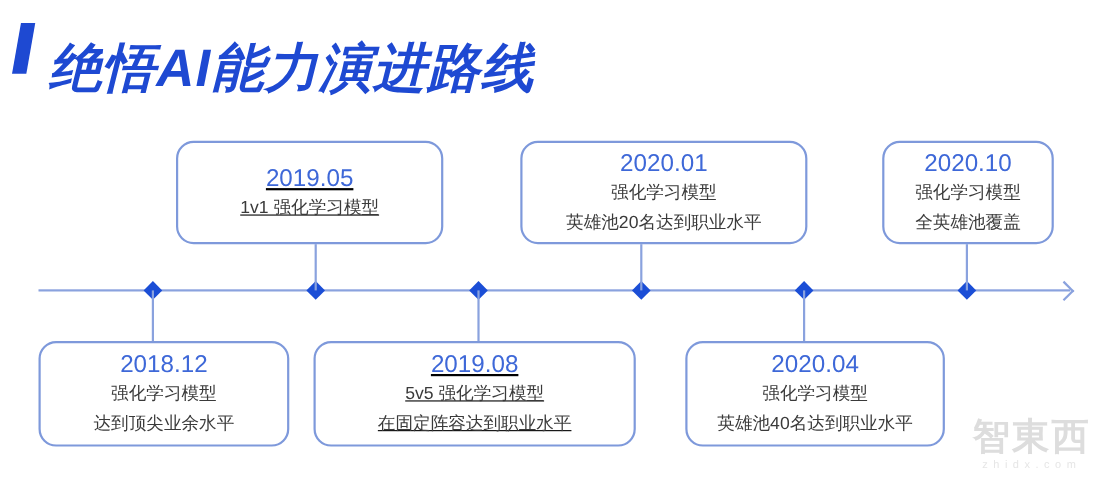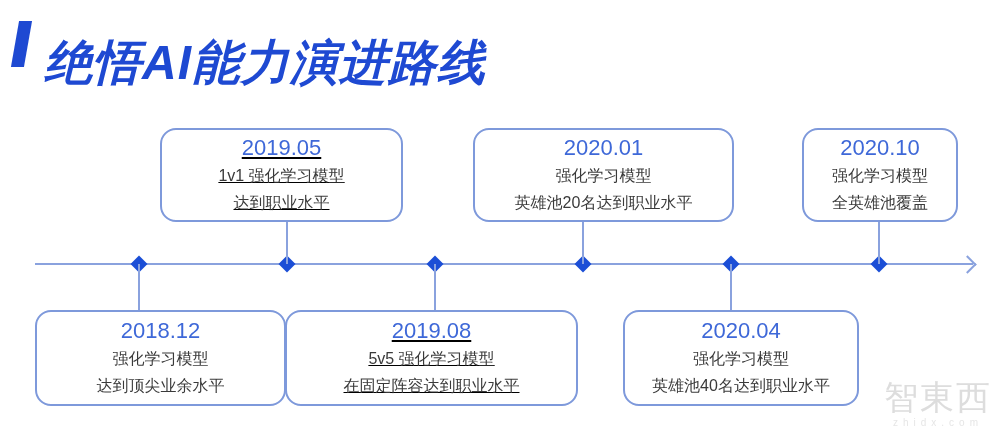--- a/index.html
+++ b/index.html
@@ -92,21 +92,21 @@
 
   
   .watermark{
     position:absolute;right:8px;bottom:12px;
     text-align:center;
     z-index:3;
     pointer-events:none;
   }
   .watermark .brand{
     font-size:34px;line-height:36px;
-    font-weight:normal;
+    font-weight:bold;
     color:var(--watermark-gray);
     letter-spacing:2px;
   }
   .watermark .domain{
     font-size:10px;
     color:#E6E6E6;
     letter-spacing:5px;
     margin-top:2px;
   }
 </style>
@@ -131,36 +131,35 @@
   <div class="stem down" style="left:138px;"></div>
   <div class="stem up" style="left:286px;"></div>
   <div class="stem down" style="left:434px;"></div>
   <div class="stem up" style="left:582px;"></div>
   <div class="stem down" style="left:730px;"></div>
   <div class="stem up" style="left:878px;"></div>
 
   <div class="card above" style="left:160px;width:243px;text-decoration:underline;">
     <div class="date">2019.05</div>
     <div class="line">1v1 强化学习模型</div>
-    <div class="line">达到职业水平</div>
   </div>
 
   <div class="card above" style="left:473px;width:261px;">
     <div class="date">2020.01</div>
     <div class="line">强化学习模型</div>
     <div class="line">英雄池20名达到职业水平</div>
   </div>
 
   <div class="card above" style="left:802px;width:156px;">
     <div class="date">2020.10</div>
     <div class="line">强化学习模型</div>
     <div class="line">全英雄池覆盖</div>
   </div>
 
-  <div class="card below" style="left:35px;width:251px;">
+  <div class="card below" style="left:35px;width:228px;">
     <div class="date">2018.12</div>
     <div class="line">强化学习模型</div>
     <div class="line">达到顶尖业余水平</div>
   </div>
 
   <div class="card below" style="left:285px;width:293px;text-decoration:underline;">
     <div class="date">2019.08</div>
     <div class="line">5v5 强化学习模型</div>
     <div class="line">在固定阵容达到职业水平</div>
   </div>

